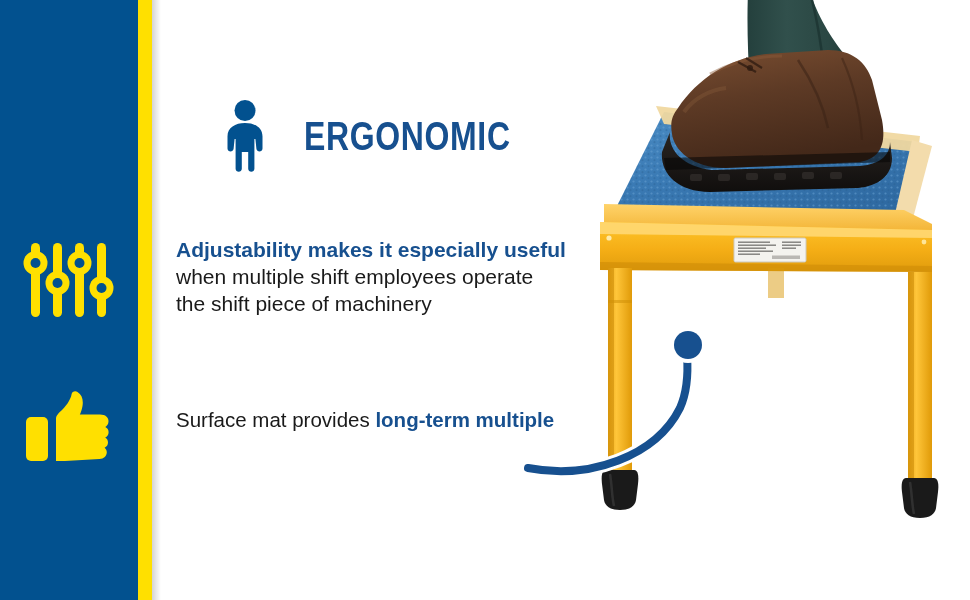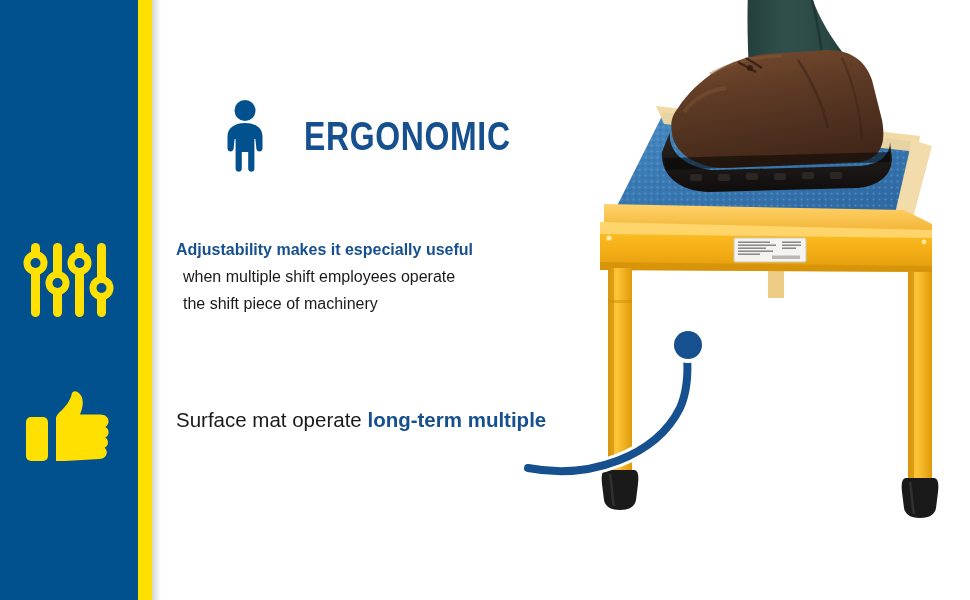--- a/index.html
+++ b/index.html
@@ -19,23 +19,23 @@
 
   
   .headrow{position:absolute;left:222px;top:100px;display:flex;align-items:center;gap:36px;}
   .person-ico{width:46px;height:72px;display:block;}
   .headline{color:#17508f;font-size:40px;font-weight:700;letter-spacing:.02em;
      line-height:1;transform:scaleX(.80);transform-origin:left center;white-space:nowrap;
      font-family:"Liberation Sans",sans-serif;}
 
   
   .para1{position:absolute;left:176px;top:236px;width:420px;
-     font-size:16px;line-height:27px;color:#1a1a1a;font-family:"Liberation Sans",sans-serif;}
+     font-size:21px;line-height:27px;color:#1a1a1a;font-family:"Liberation Sans",sans-serif;}
   .para1 .lead{color:#17508f;font-weight:700;display:block;}
-  .para1 .rest{display:block;margin-left:7px;}
+  .para1 .rest{display:block;}
 
   .para2{position:absolute;left:176px;top:406px;width:440px;
      font-size:20.5px;line-height:27px;color:#1a1a1a;white-space:nowrap;}
   .para2 .hl{color:#17508f;font-weight:700;}
 
   
   .photo{position:absolute;left:560px;top:0;width:410px;height:600px;}
   .photo svg{display:block;width:410px;height:600px;}
 
   
@@ -103,21 +103,21 @@
     <span class="headline">ERGONOMIC</span>
   </div>
 
   <div class="para1">
     <span class="lead">Adjustability makes it especially useful</span>
     <span class="rest">when multiple shift employees operate</span>
     <span class="rest">the shift piece of machinery</span>
   </div>
 
   <div class="para2">
-    <span>Surface mat operate </span><span class="hl">long-term multiple</span>
+    <span>Surface mat provides </span><span class="hl">long-term multiple</span>
   </div>
 
   <div class="photo">
     <svg viewBox="0 0 410 600" aria-hidden="true">
       <defs>
         <linearGradient id="pantG" x1="0" y1="0" x2="1" y2="0">
           <stop offset="0" stop-color="#24403d"></stop>
           <stop offset=".35" stop-color="#31504c"></stop>
           <stop offset=".72" stop-color="#2a4743"></stop>
           <stop offset="1" stop-color="#1d3431"></stop>

